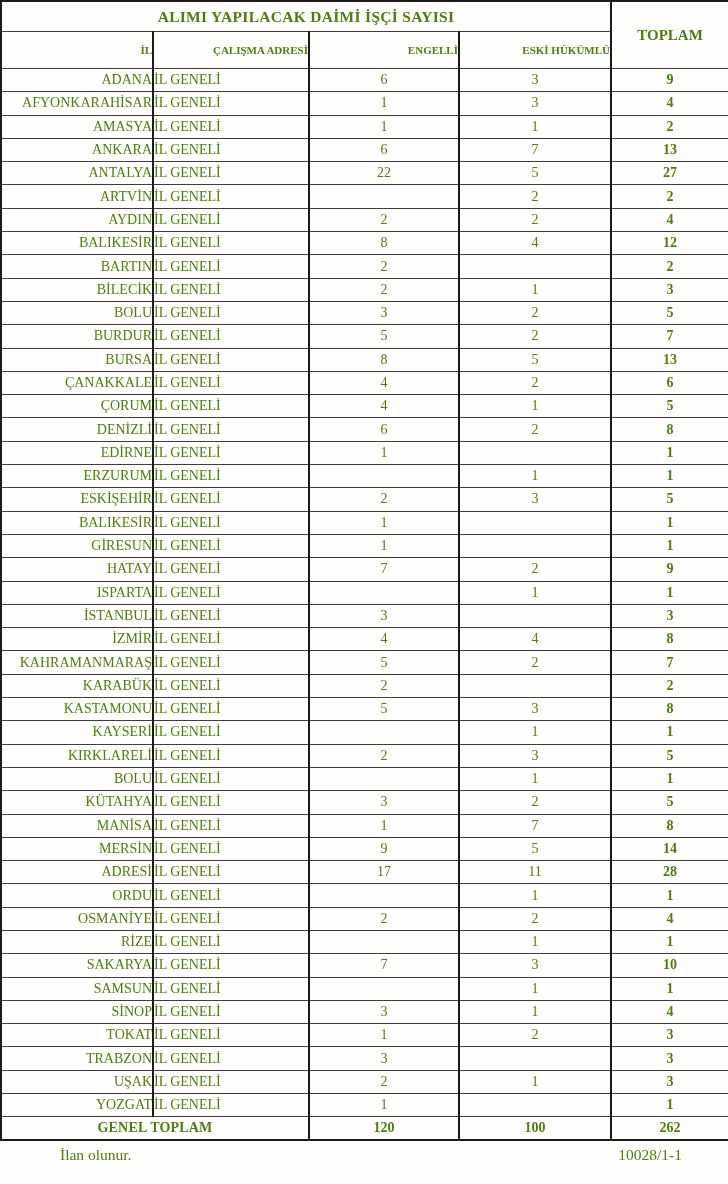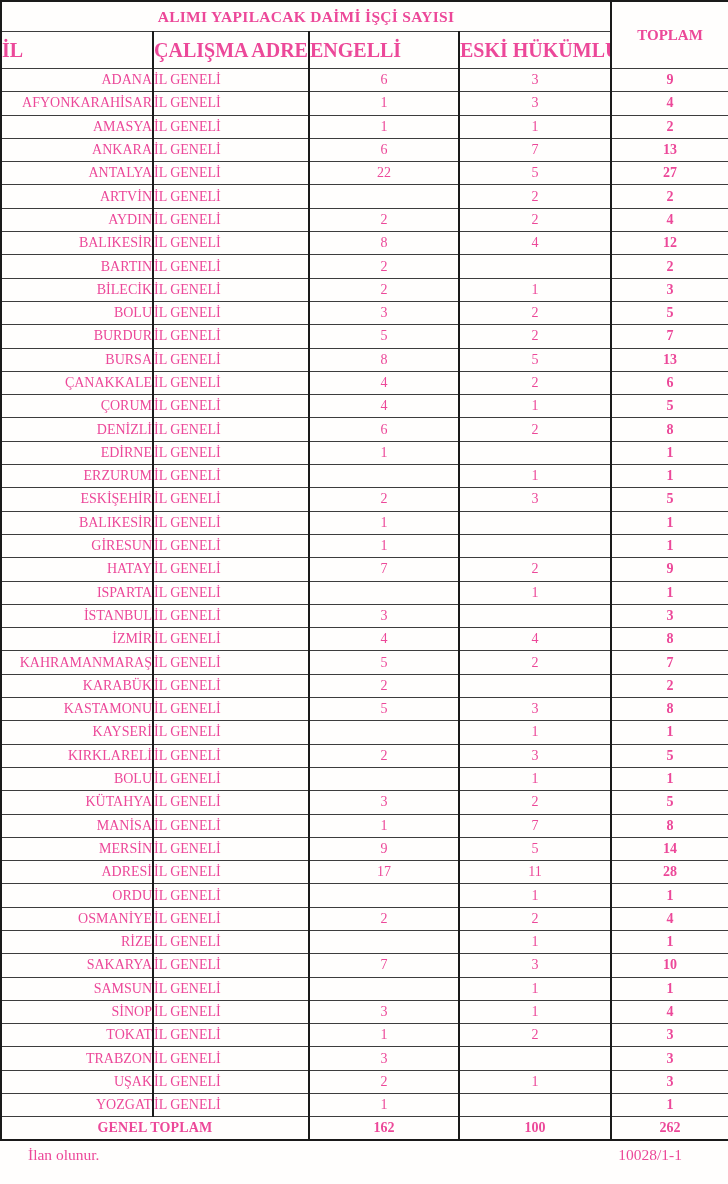--- a/index.html
+++ b/index.html
@@ -6,21 +6,21 @@
     margin: 0;
     padding: 0;
     background: #ffffff;
   }
   .page {
     position: relative;
     width: 728px;
     height: 1184px;
     background: #fffefd;
     font-family: "Liberation Serif", "DejaVu Serif", serif;
-    color: #ec4899;
+    color: #4d7c0f;
     overflow: hidden;
   }
   table.announce {
     border-collapse: collapse;
     table-layout: fixed;
     width: 728px;
     position: absolute;
     top: 0;
     left: 0;
   }
@@ -45,23 +45,23 @@
     letter-spacing: 0.3px;
   }
   th.toplam-head {
     font-size: 15px;
     font-weight: bold;
     text-align: center;
     vertical-align: middle;
   }
   .row-cols th {
     height: 36px;
-    font-size: 20px;
+    font-size: 11px;
     font-weight: bold;
-    text-align: left;
+    text-align: right;
     vertical-align: middle;
   }
   tbody td {
     height: 22.3px;
     font-size: 14px;
     line-height: 1;
     vertical-align: middle;
   }
   td.il {
     text-align: right;
@@ -87,21 +87,21 @@
     margin-top: 36px;
   }
   .page-footer {
     position: absolute;
     top: 1146px;
     left: 0;
     width: 728px;
     display: flex;
     justify-content: space-between;
     box-sizing: border-box;
-    padding-left: 28px;
+    padding-left: 60px;
     padding-right: 46px;
     font-size: 15.5px;
   }
 </style>
 </head>
 <body>
 
 <div class="page">
 
   <table class="announce">
@@ -437,21 +437,21 @@
           <td class="il">YOZGAT</td>
           <td class="center">İL GENELİ</td>
           <td class="num">1</td>
           <td class="num"></td>
           <td class="num bold">1</td>
         </tr>
       </tbody>
     <tfoot>
       <tr>
         <td class="gt-label" colspan="2">GENEL TOPLAM</td>
-        <td class="num bold">162</td>
+        <td class="num bold">120</td>
         <td class="num bold">100</td>
         <td class="num bold">262</td>
       </tr>
     </tfoot>
   </table>
 
   <div class="page-footer">
     <span>İlan olunur.</span>
     <span>10028/1-1</span>
   </div>

